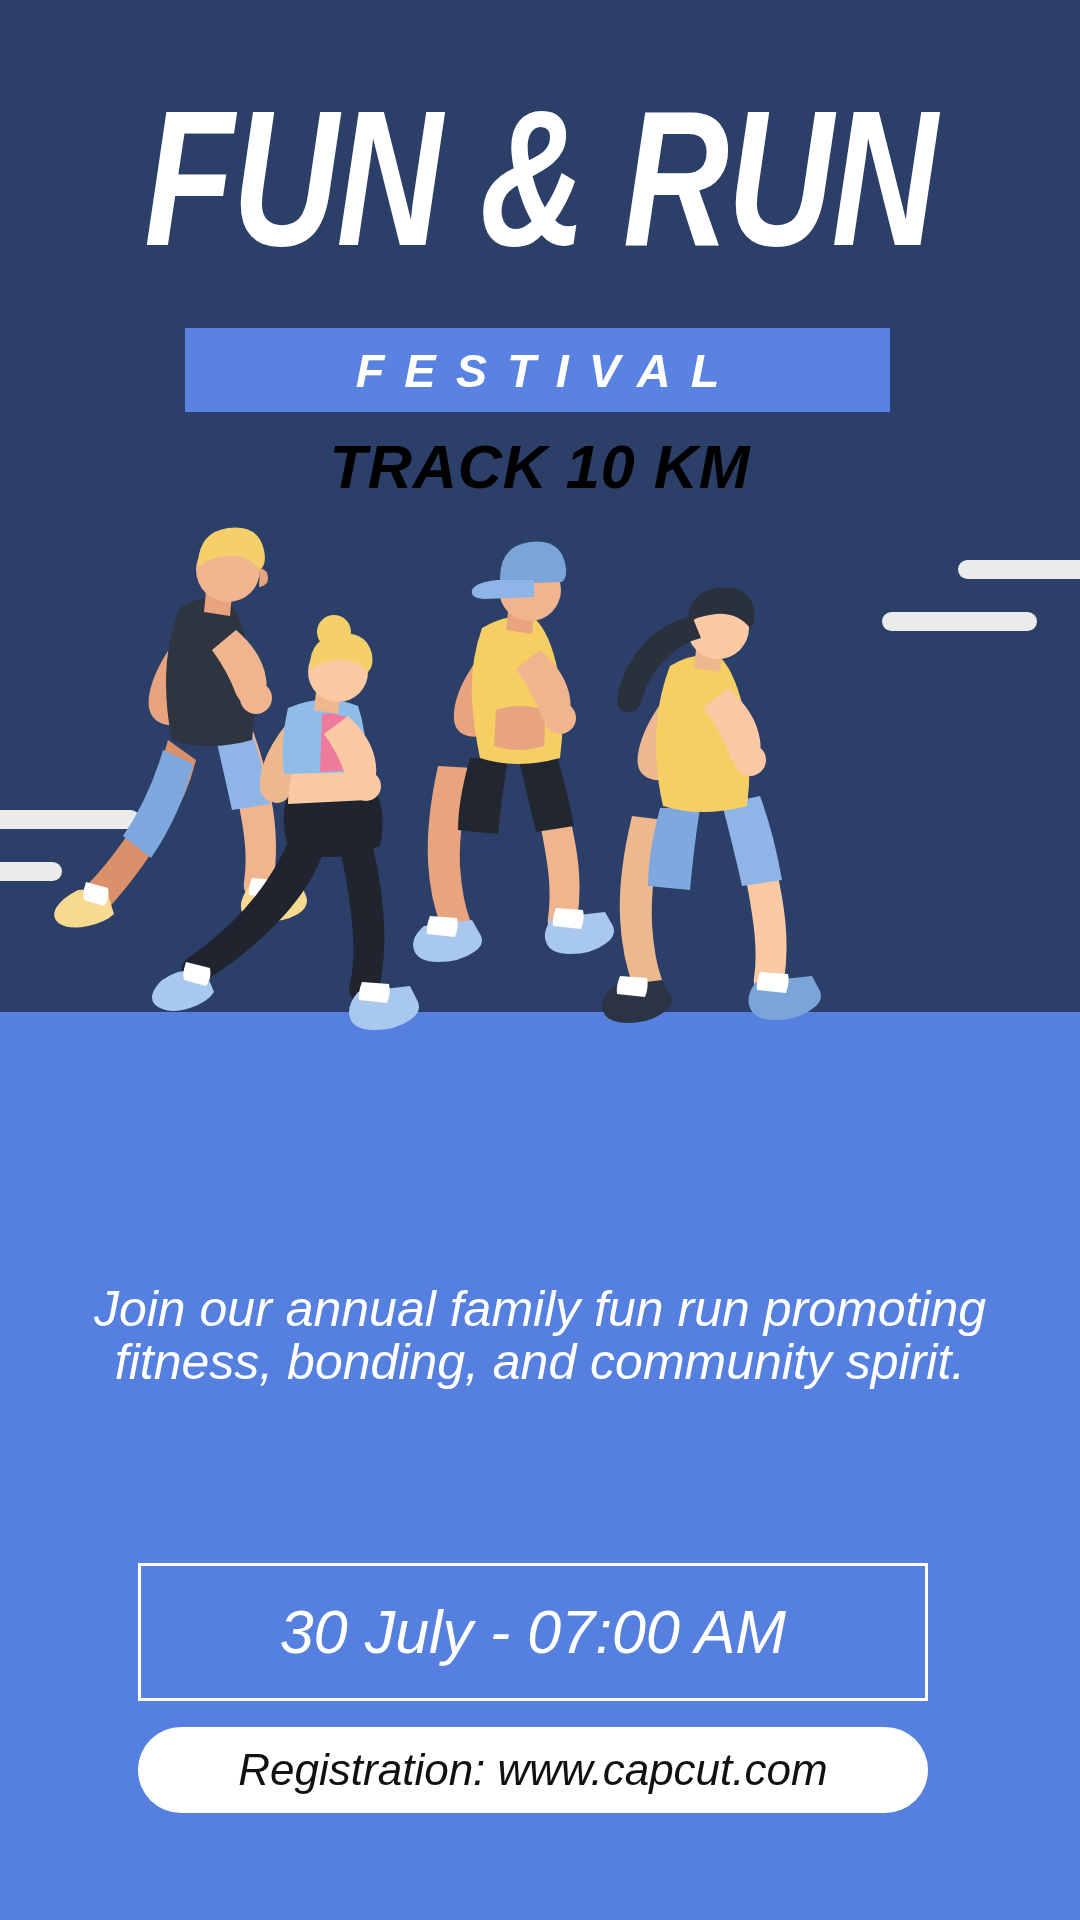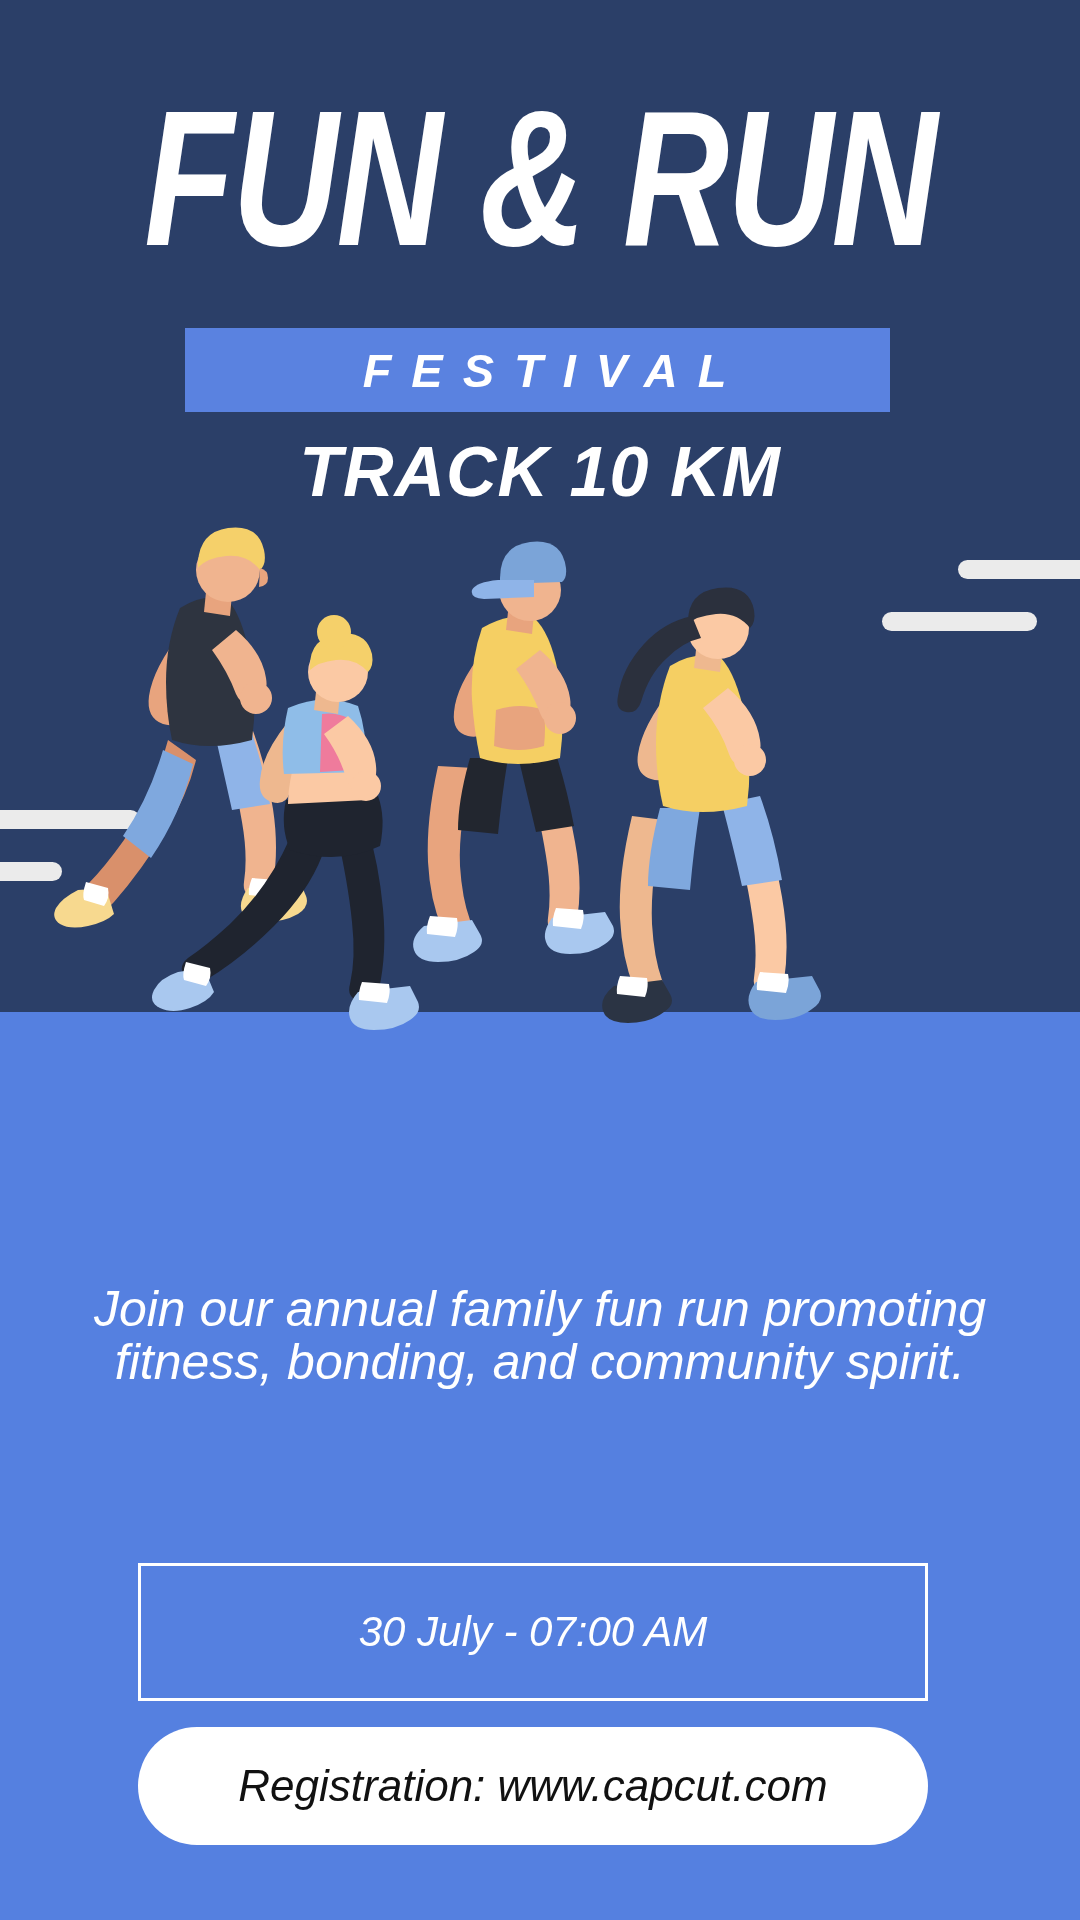--- a/index.html
+++ b/index.html
@@ -27,25 +27,24 @@
   }
   .festival-band{
     position:absolute;left:185px;top:328px;width:705px;height:84px;
     background:#5a82e0;
   }
   .festival-text{
     position:absolute;left:185px;top:328px;width:705px;height:84px;
     display:flex;align-items:center;justify-content:center;
     color:#ffffff;font-weight:700;font-size:47px;letter-spacing:20px;
     text-indent:20px;
-    margin-left:7px;
   }
   .track{
     position:absolute;left:0;top:432px;width:1080px;text-align:center;
-    color:#ffffff;font-weight:700;font-size:70px;letter-spacing:1px;
+    color:#000000;font-weight:700;font-size:61px;letter-spacing:1px;
     white-space:nowrap;
   }
 
   
   .dash{position:absolute;background:#ebebeb;border-radius:12px;height:19px;}
   .dash-r1{left:958px;top:560px;width:160px;}
   .dash-r2{left:882px;top:612px;width:155px;}
   .dash-l1{left:-40px;top:810px;width:180px;}
   .dash-l2{left:-40px;top:862px;width:102px;}
 
@@ -57,23 +56,23 @@
     position:absolute;left:90px;top:1283px;width:900px;
     text-align:center;color:#ffffff;
     font-weight:400;font-size:50px;line-height:53px;
     letter-spacing:0px;
   }
   .date-box{
     position:absolute;left:138px;top:1563px;width:790px;height:138px;
     border:3px solid #ffffff;box-sizing:border-box;
     display:flex;align-items:center;justify-content:center;
   }
-  .date-text{color:#ffffff;font-weight:400;font-size:42px;letter-spacing:0px;white-space:nowrap;}
+  .date-text{color:#ffffff;font-weight:400;font-size:61px;letter-spacing:0px;white-space:nowrap;}
   .reg-pill{
-    position:absolute;left:138px;top:1727px;width:790px;height:118px;
+    position:absolute;left:138px;top:1727px;width:790px;height:86px;
     background:#ffffff;border-radius:59px;
     display:flex;align-items:center;justify-content:center;
   }
   .reg-text{color:#111111;font-weight:400;font-size:44px;white-space:nowrap;}
 </style>
 </head>
 <body>
 
 <div id="poster">
 

